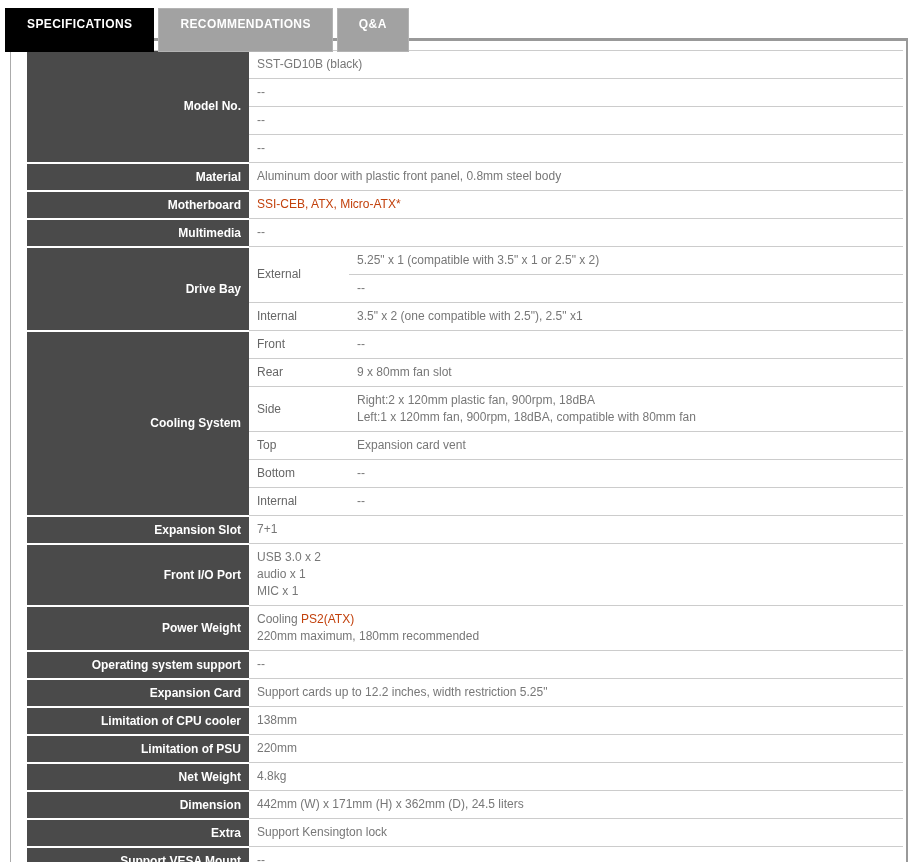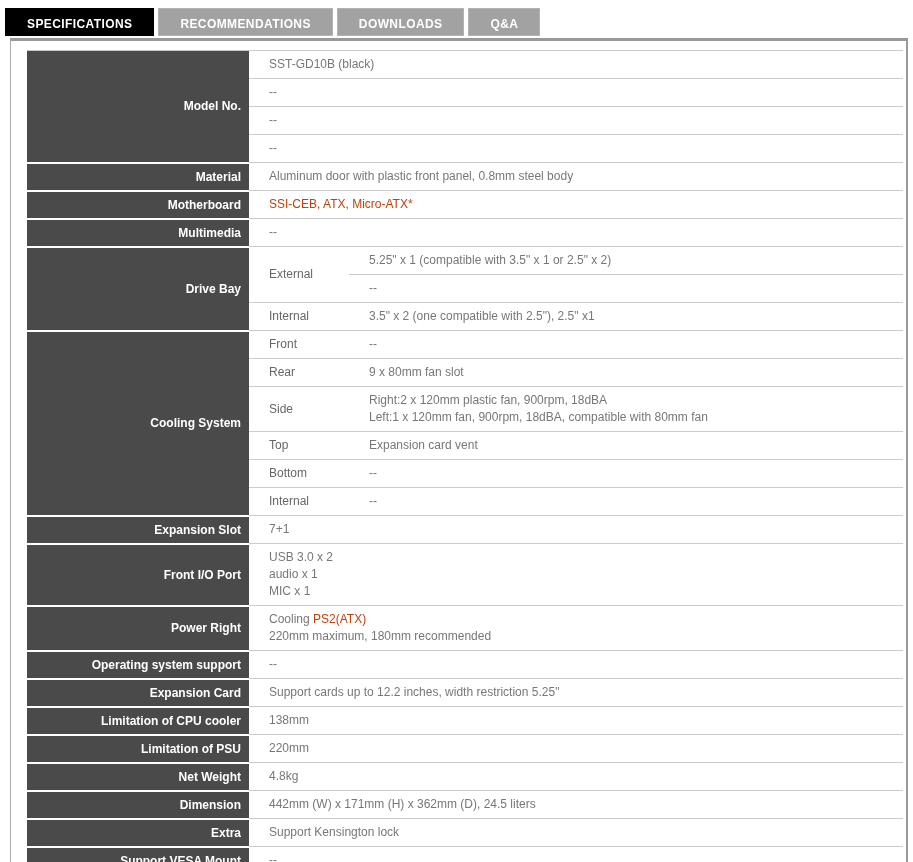--- a/index.html
+++ b/index.html
@@ -3,21 +3,21 @@
 <meta charset="utf-8">
 <style>
   html,body{margin:0;padding:0;}
   body{
     width:913px;height:862px;position:relative;background:#fff;
     font-family:"Liberation Sans",sans-serif;overflow:hidden;
   }
   
   .tabs{position:absolute;top:8px;left:5px;display:flex;z-index:2;}
   .tab{
-    height:28px;line-height:30px;padding:0 21px;box-sizing:border-box;
+    height:44px;line-height:30px;padding:0 21px;box-sizing:border-box;
     background:#a2a2a2;color:#fff;font-weight:bold;font-size:12px;
     letter-spacing:.4px;margin-right:4px;cursor:pointer;white-space:nowrap;
     border:1px solid #b3b3b3;
   }
   .tab.active{background:#000;border-color:#000;}
   
   .panel{
     position:absolute;left:10px;top:38px;width:898px;height:824px;
     box-sizing:border-box;background:#fff;
     border-top:3px solid #999;border-left:1px solid #ababab;border-right:2px solid #999;
@@ -26,33 +26,32 @@
   table.spec{
     border-collapse:collapse;table-layout:fixed;width:876px;
     margin:9px 0 0 16px;font-size:12px;border-top:1px solid #ccc;
   }
   table.spec th.lbl{
     background:#4a4a4a;color:#fff;text-align:right;font-weight:bold;
     padding:5px 8px;vertical-align:middle;border-bottom:2px solid #fff;
     font-size:12px;
   }
   table.spec td{
-    color:#777;padding:5px 20px;vertical-align:middle;
+    color:#777;padding:5px 8px;vertical-align:middle;
     border-bottom:1px solid #ccc;line-height:17px;word-wrap:break-word;
   }
   table.spec td.sub{color:#666;margin-top:20px;}
   table.spec .lnk{color:#c2410c;cursor:pointer;}
 </style>
 </head>
 <body>
 
 <div class="tabs">
   <div class="tab active">SPECIFICATIONS</div>
   <div class="tab">RECOMMENDATIONS</div>
-  <div class="tab">DOWNLOADS</div>
   <div class="tab">Q&amp;A</div>
 </div>
 
 <div class="panel">
   <table class="spec">
     <colgroup>
       <col style="width:222px">
         <col style="width:100px">
         <col>
     </colgroup>
@@ -176,21 +175,21 @@
           <th class="lbl" rowspan="1">Front I/O Port</th>
           <td class="val" colspan="2">
             <div><span>USB 3.0 x 2</span></div>
             <div><span>audio x 1</span></div>
             <div><span>MIC x 1</span></div>
           </td>
         </tr>
       </tbody>
       <tbody>
         <tr>
-          <th class="lbl" rowspan="1">Power Right</th>
+          <th class="lbl" rowspan="1">Power Weight</th>
           <td class="val" colspan="2">
             <div><span>Cooling </span><span class="lnk">PS2(ATX)</span></div>
             <div><span>220mm maximum, 180mm recommended</span></div>
           </td>
         </tr>
       </tbody>
       <tbody>
         <tr>
           <th class="lbl" rowspan="1">Operating system support</th>
           <td class="val" colspan="2">

